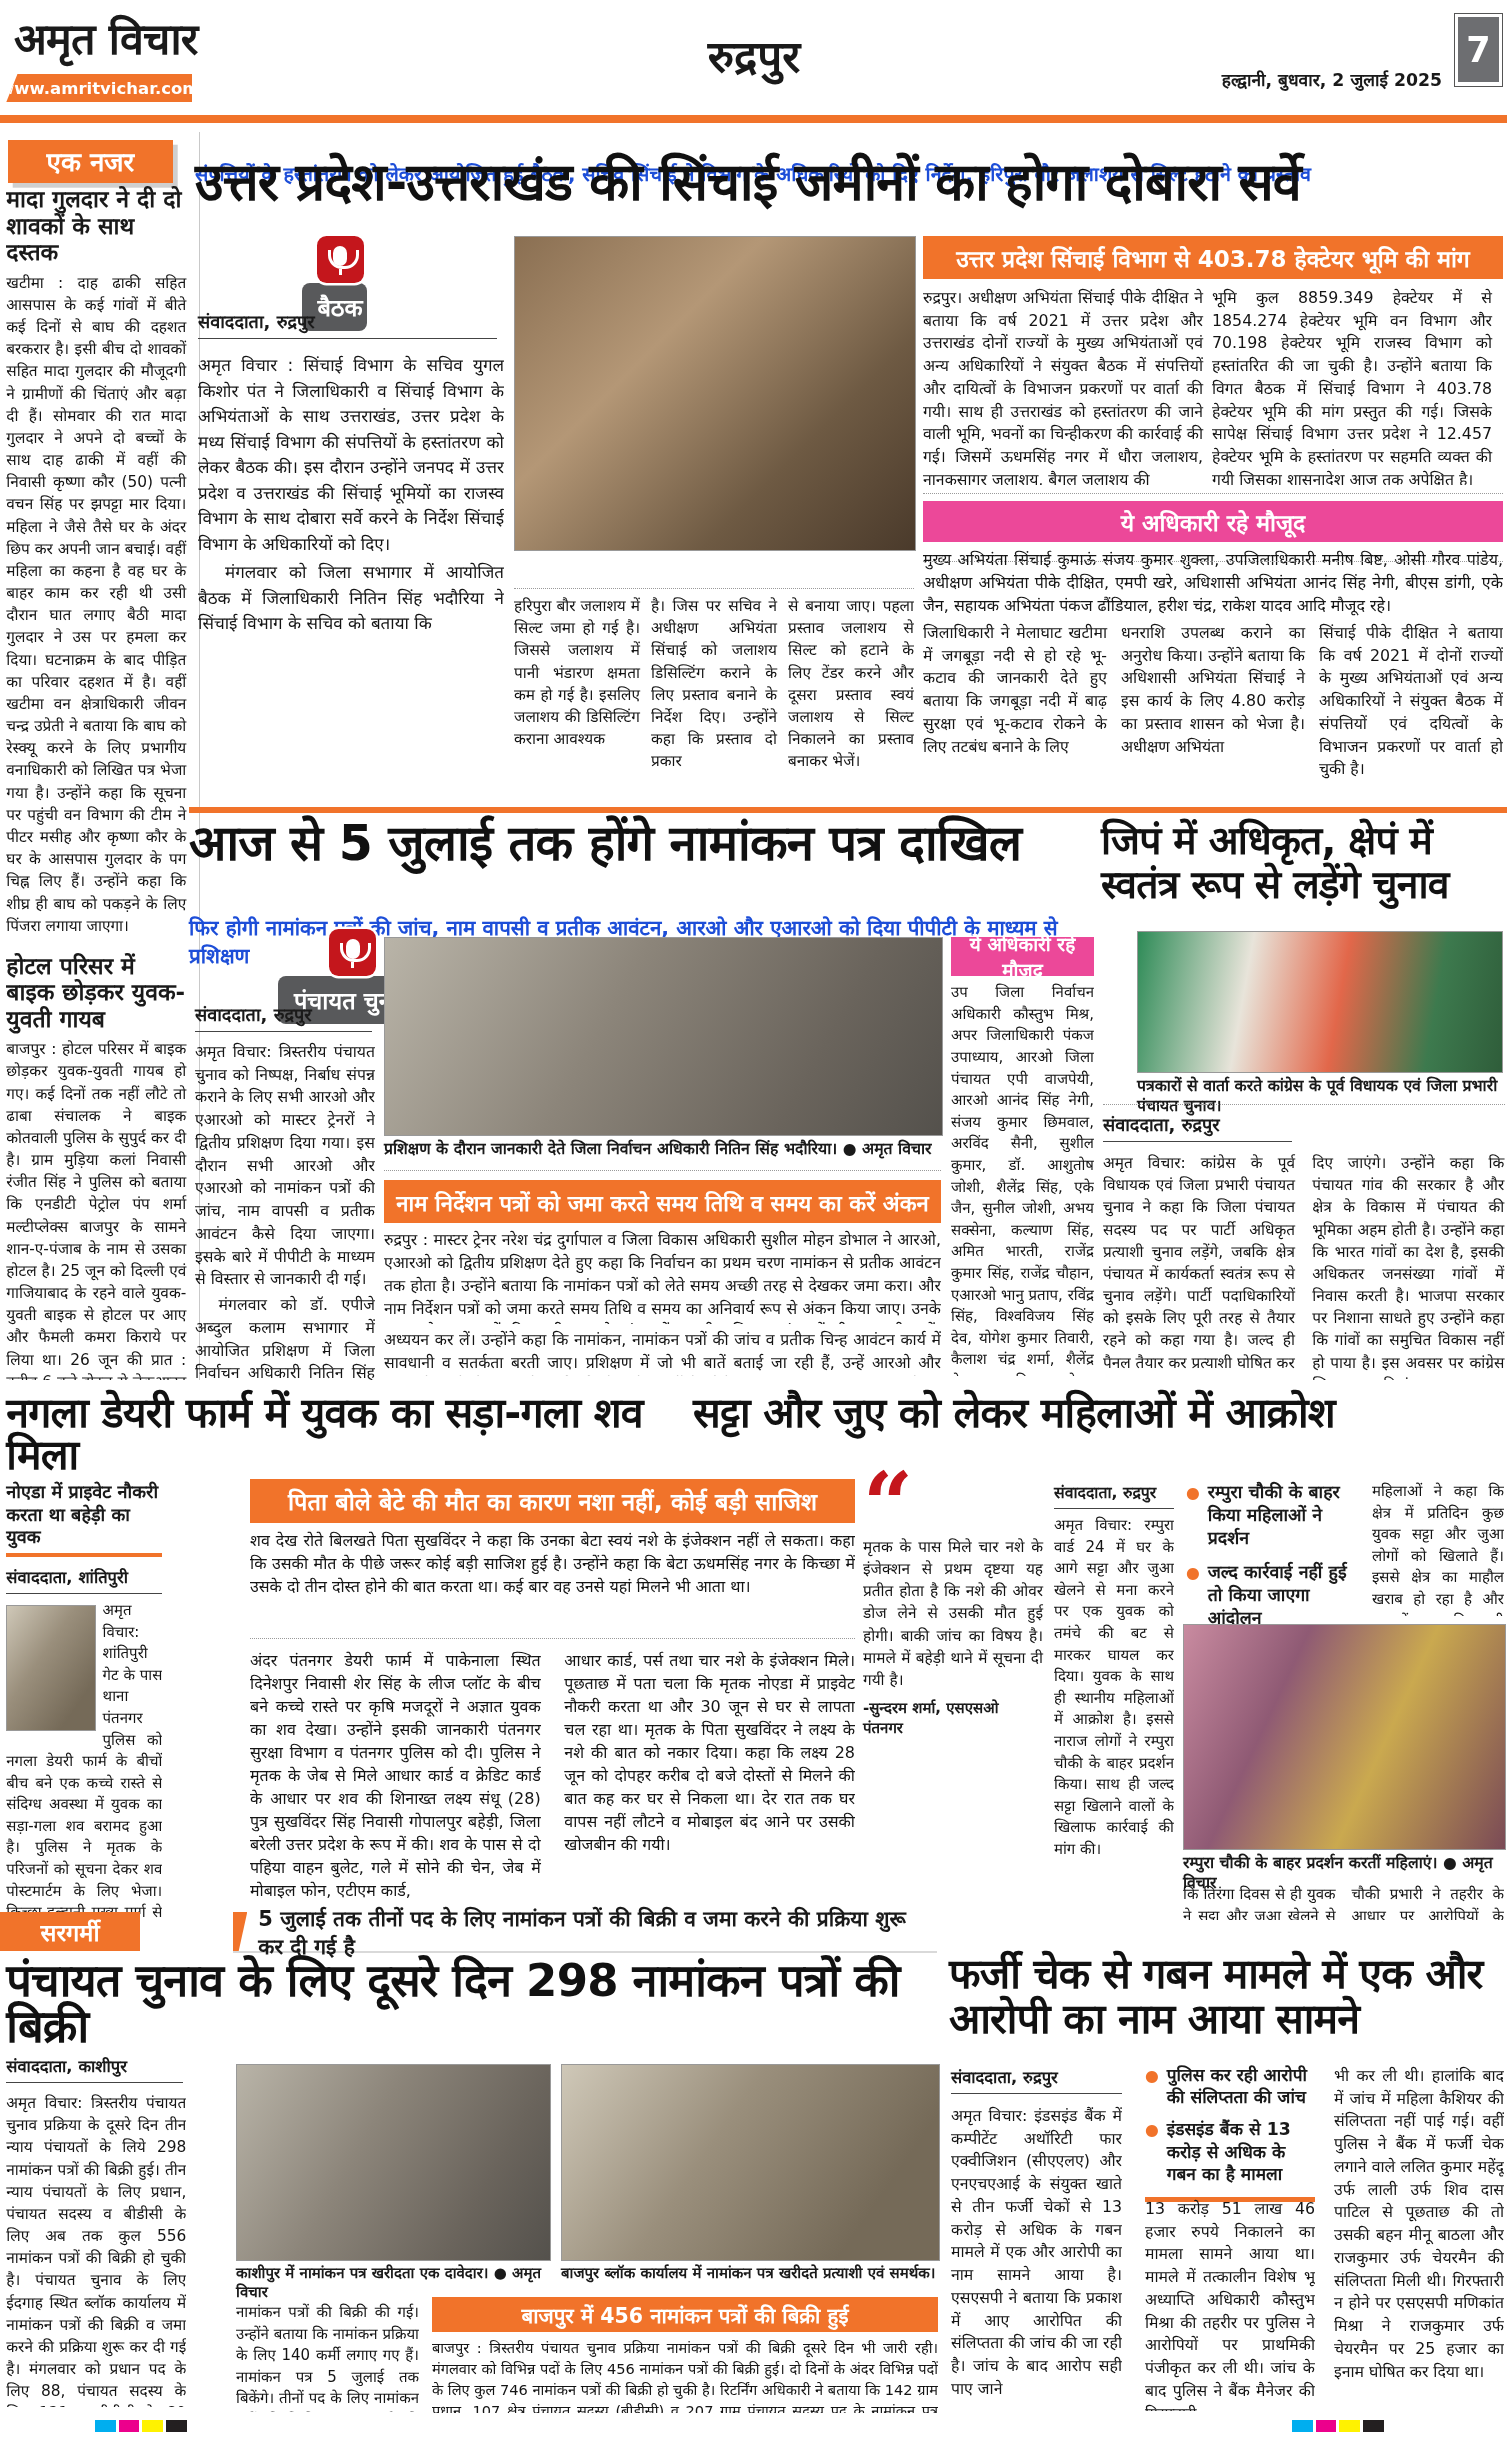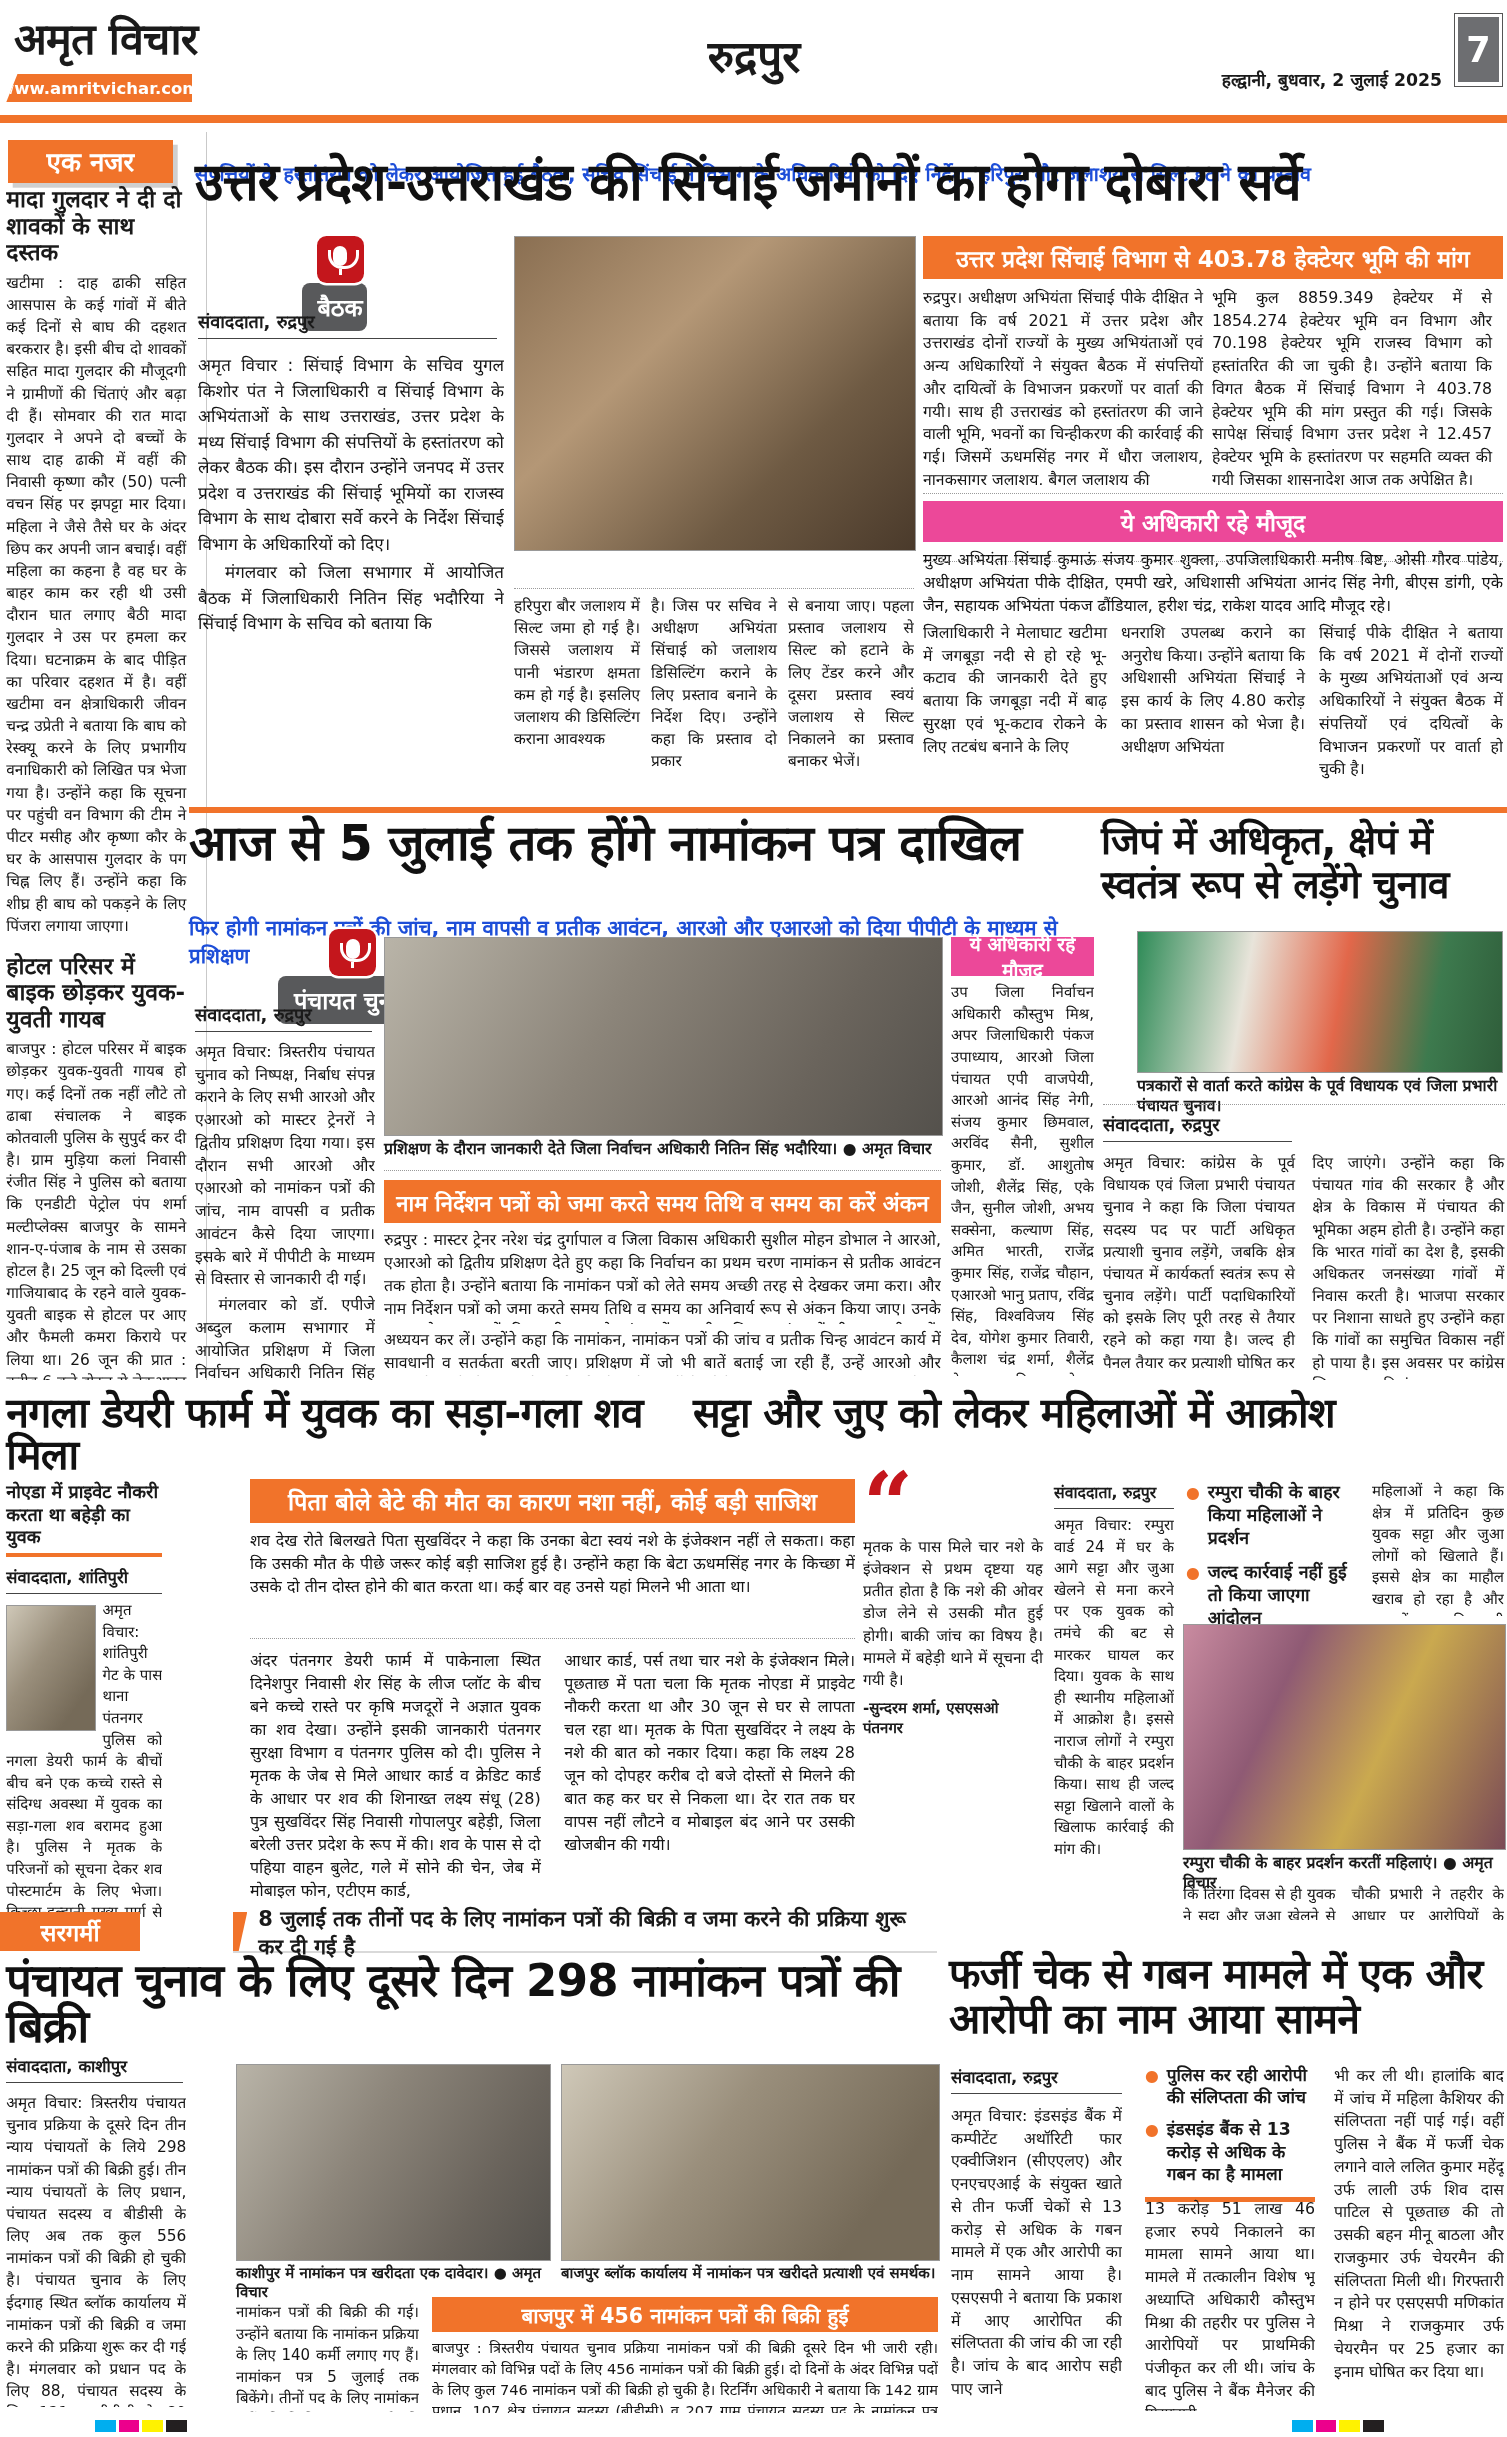--- a/index.html
+++ b/index.html
@@ -44,21 +44,21 @@
   <div class="abs obar" style="left:6.3px;top:74px;width:186px;height:28px;clip-path:polygon(6% 0,100% 0,100% 100%,0 100%);display:flex;align-items:center;justify-content:center;">
     <span style="color:#fff;font-weight:700;font-size:16.5px;">www.amritvichar.com</span>
   </div>
   <div class="abs" style="left:557px;top:25px;width:394px;text-align:center;font-size:44px;font-weight:800;">रुद्रपुर</div>
   <div class="abs" style="left:1174px;top:68px;width:268px;text-align:right;font-size:17.3px;font-weight:700;">हल्द्वानी, बुधवार, 2 जुलाई 2025</div>
   <div class="abs" style="left:1454px;top:12.6px;width:47px;height:72px;border:1.6px solid #555;background:#fff;">
     <div style="position:absolute;left:3.2px;top:3.2px;right:3.2px;bottom:3.2px;background:#6d6e71;display:flex;align-items:center;justify-content:center;color:#fff;font-size:35px;font-weight:700;">7</div>
   </div>
   <div class="abs obar" style="left:0;top:115px;width:1508px;height:7.9px;"></div>
 
-  <div class="abs clip" style="left:6.3px;top:132px;width:180px;height:1248px;border-right:0.8px solid #c9c9c9;padding-right:20px;">
+  <div class="abs clip" style="left:6.3px;top:132px;width:180px;height:1248px;border-right:0.8px solid #c9c9c9;padding-right:13px;">
     <div class="obar shadowbox" style="width:165px;height:43px;margin:7.9px 0 3.2px 1.6px;display:flex;align-items:center;justify-content:center;">
       <span style="color:#fff;font-size:26px;font-weight:800;">एक नजर</span>
     </div>
     <div style="margin-top:0;">
       <div style="font-size:23px;font-weight:800;line-height:1.15;">मादा गुलदार ने दी दो शावकों के साथ दस्तक</div>
       <div class="body jt" style="font-size:15.4px;margin-top:6.3px;">खटीमा : दाह ढाकी सहित आसपास के कई गांवों में बीते कई दिनों से बाघ की दहशत बरकरार है। इसी बीच दो शावकों सहित मादा गुलदार की मौजूदगी ने ग्रामीणों की चिंताएं और बढ़ा दी हैं। सोमवार की रात मादा गुलदार ने अपने दो बच्चों के साथ दाह ढाकी में वहीं की निवासी कृष्णा कौर (50) पत्नी वचन सिंह पर झपट्टा मार दिया। महिला ने जैसे तैसे घर के अंदर छिप कर अपनी जान बचाई। वहीं महिला का कहना है वह घर के बाहर काम कर रही थी उसी दौरान घात लगाए बैठी मादा गुलदार ने उस पर हमला कर दिया। घटनाक्रम के बाद पीड़ित का परिवार दहशत में है। वहीं खटीमा वन क्षेत्राधिकारी जीवन चन्द्र उप्रेती ने बताया कि बाघ को रेस्क्यू करने के लिए प्रभागीय वनाधिकारी को लिखित पत्र भेजा गया है। उन्होंने कहा कि सूचना पर पहुंची वन विभाग की टीम ने पीटर मसीह और कृष्णा कौर के घर के आसपास गुलदार के पग चिह्न लिए हैं। उन्होंने कहा कि शीघ्र ही बाघ को पकड़ने के लिए पिंजरा लगाया जाएगा।</div>
     </div>
     <div style="margin-top:15.8px;">
       <div style="font-size:23px;font-weight:800;line-height:1.15;">होटल परिसर में बाइक छोड़कर युवक-युवती गायब</div>
       <div class="body jt" style="font-size:15.4px;margin-top:6.3px;">बाजपुर : होटल परिसर में बाइक छोड़कर युवक-युवती गायब हो गए। कई दिनों तक नहीं लौटे तो ढाबा संचालक ने बाइक कोतवाली पुलिस के सुपुर्द कर दी है। ग्राम मुड़िया कलां निवासी रंजीत सिंह ने पुलिस को बताया कि एनडीटी पेट्रोल पंप शर्मा मल्टीप्लेक्स बाजपुर के सामने शान-ए-पंजाब के नाम से उसका होटल है। 25 जून को दिल्ली एवं गाजियाबाद के रहने वाले युवक-युवती बाइक से होटल पर आए और फैमली कमरा किराये पर लिया था। 26 जून की प्रात : करीब 6 बजे होटल से चेकआउट कर दिया। होटल संचालक के अनुसार युवक अपनी बाइक लेकर नहीं गया है तथा उसका फोन भी बंद आ रहा है। पिछले सप्ताहभर से बाइक उसके होटल परिसर में ही खड़ी है।</div>
@@ -218,21 +218,21 @@
   <div class="abs clip" style="left:1183px;top:1884px;width:321px;height:36px;display:flex;gap:15.8px;">
     <div class="body jt" style="width:153px;font-size:15px;">कि तिरंगा दिवस से ही युवक ने सट्टा और जुआ खेलने से मना किया तो उसके साथ मारपीट कर तमंचे की बट से घायल कर दिया। वहीं आक्रोशित महिलाओं ने कहा कि अगर जल्द सट्टा और जुआ खिलाने वालों के खिलाफ कार्रवाई नहीं हुई तो आंदोलन किया जाएगा।</div>
     <div class="body jt" style="width:153px;font-size:15px;">चौकी प्रभारी ने तहरीर के आधार पर आरोपियों के खिलाफ मामला दर्ज कर जांच शुरू कर दी है। उन्होंने कहा कि जांच के बाद दोषियों पर सख्त कार्रवाई की जाएगी। महिलाओं ने जल्द गिरफ्तारी की मांग की है।</div>
   </div>
 
   <div class="abs obar" style="left:0px;top:1912px;width:140px;height:39px;display:flex;align-items:center;justify-content:center;text-align:right;">
     <span style="color:#fff;font-weight:800;font-size:23.6px;">सरगर्मी</span>
   </div>
   <div class="abs" style="left:233px;top:1912px;width:704px;height:39px;background:#fff;border-bottom:2.4px solid #d9d9d9;display:flex;align-items:center;">
     <span style="display:inline-block;width:15.8px;height:39px;background:#f1732a;clip-path:polygon(0 0,100% 0,40% 100%,0 100%);margin-right:11px;"></span>
-    <span style="font-weight:800;font-size:21px;">8 जुलाई तक तीनों पद के लिए नामांकन पत्रों की बिक्री व जमा करने की प्रक्रिया शुरू कर दी गई है</span>
+    <span style="font-weight:800;font-size:21px;">5 जुलाई तक तीनों पद के लिए नामांकन पत्रों की बिक्री व जमा करने की प्रक्रिया शुरू कर दी गई है</span>
   </div>
   <div class="abs hd" style="left:6.3px;top:1958px;width:931px;font-size:45px;">पंचायत चुनाव के लिए दूसरे दिन 298 नामांकन पत्रों की बिक्री</div>
   <div class="abs" style="left:6.3px;top:2054px;width:177px;">
     <div class="byline" style="font-size:16.5px;">संवाददाता, काशीपुर</div>
     <div class="byrule" style="width:177px;"></div>
   </div>
   <div class="abs clip body jt" style="left:6.3px;top:2092px;width:180px;height:315px;font-size:15.4px;">अमृत विचार: त्रिस्तरीय पंचायत चुनाव प्रक्रिया के दूसरे दिन तीन न्याय पंचायतों के लिये 298 नामांकन पत्रों की बिक्री हुई। तीन न्याय पंचायतों के लिए प्रधान, पंचायत सदस्य व बीडीसी के लिए अब तक कुल 556 नामांकन पत्रों की बिक्री हो चुकी है। पंचायत चुनाव के लिए ईदगाह स्थित ब्लॉक कार्यालय में नामांकन पत्रों की बिक्री व जमा करने की प्रक्रिया शुरू कर दी गई है। मंगलवार को प्रधान पद के लिए 88, पंचायत सदस्य के लिए 121 व बीडीसी के 89 नामांकन पत्र बिके।</div>
 
   <div class="abs photo2" style="left:236px;top:2064px;width:313px;height:195px;"></div>
   <div class="abs photo5" style="left:561px;top:2064px;width:377px;height:195px;"></div>

